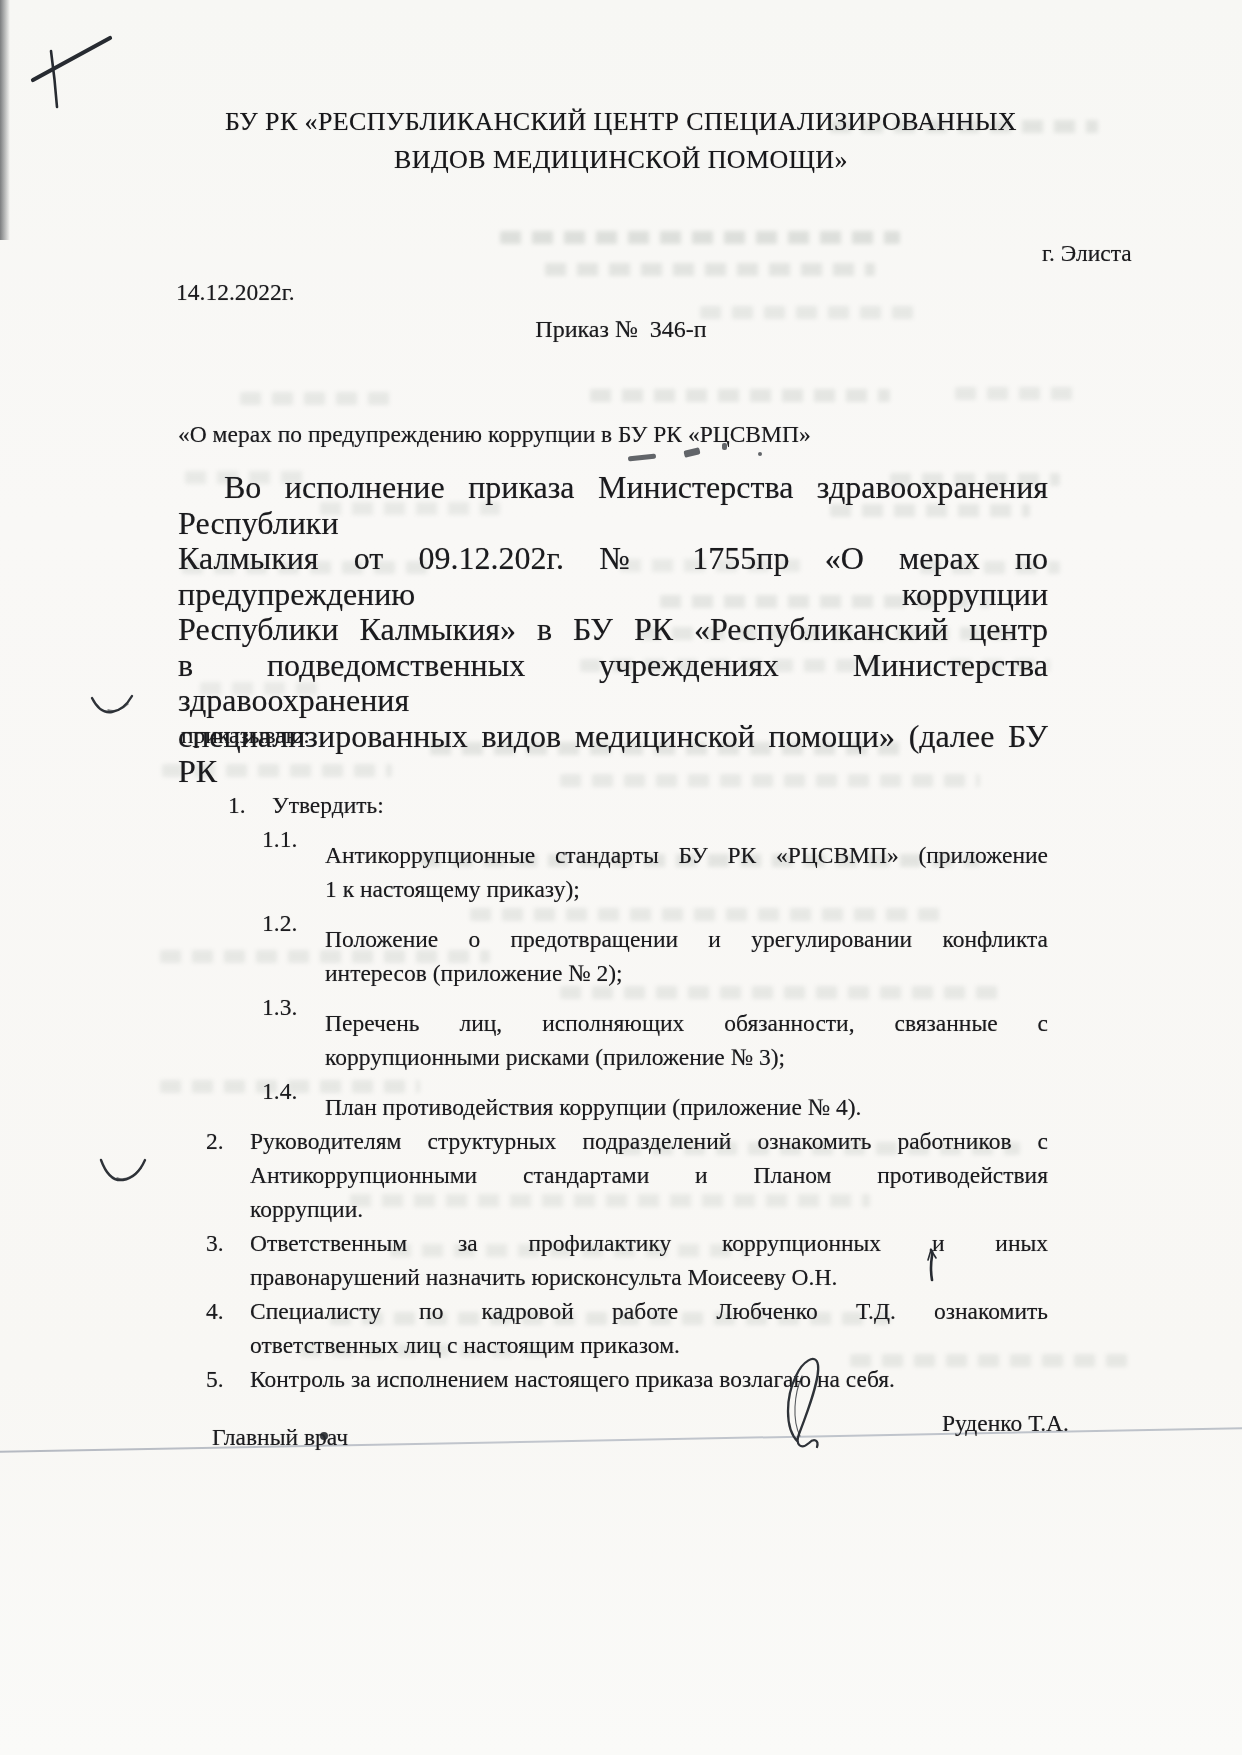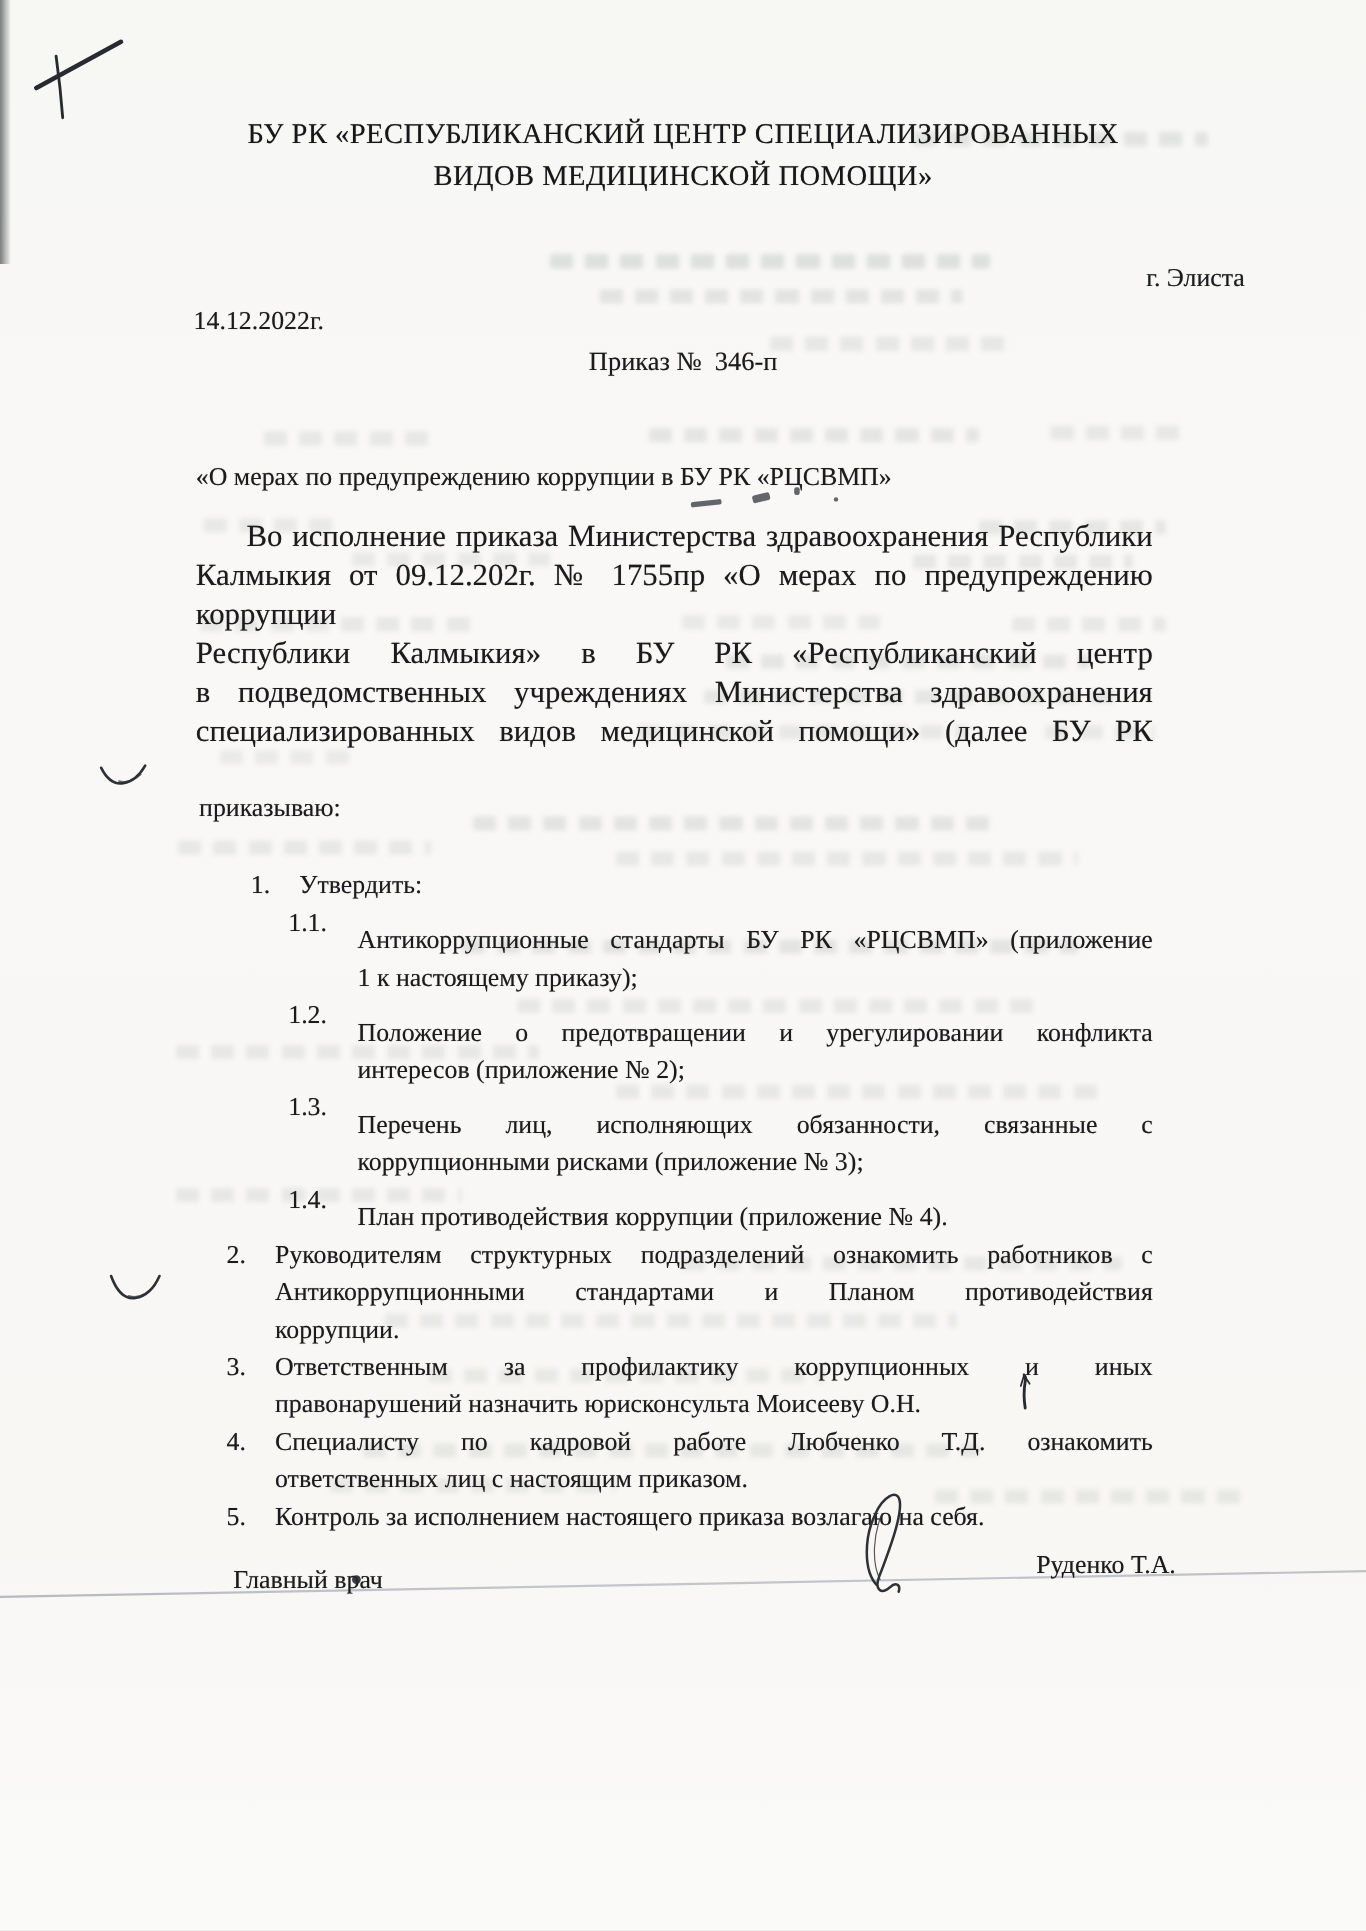--- a/index.html
+++ b/index.html
@@ -30,21 +30,21 @@
   .dateline{position:absolute;font-size:23.5px;}
   #order-date{left:176px;top:247px;margin-top:32px;}
   #order-city{left:1042px;top:240px;}
   #order-number{
     position:absolute;left:0;right:0;top:316px;text-align:center;
     font-size:24px;white-space:pre;
   }
   #order-subject{position:absolute;left:178px;top:421px;font-size:23.5px;}
   #preamble{
     position:absolute;left:178px;top:470px;width:870px;
-    font-size:28px;line-height:35.5px;
+    font-size:32px;line-height:35.5px;
   }
   #preamble .ln:first-child{text-indent:46px;}
   #decree-word{position:absolute;left:181px;top:722px;font-size:23.5px;}
   #order-list{position:absolute;left:178px;top:788px;width:872px;
     font-size:23.5px;line-height:34px;}
   .row{display:flex;align-items:flex-start;}
   .row .num{flex:none;}
   .row .txt{flex:none;}
   .r1{margin-left:50px;}  .r1 .num{width:44px;}  .r1 .txt{width:776px;}
   .rs{margin-left:84px;}  .rs .num{width:63px;}  .rs .txt{width:723px;margin-top:16px;}

